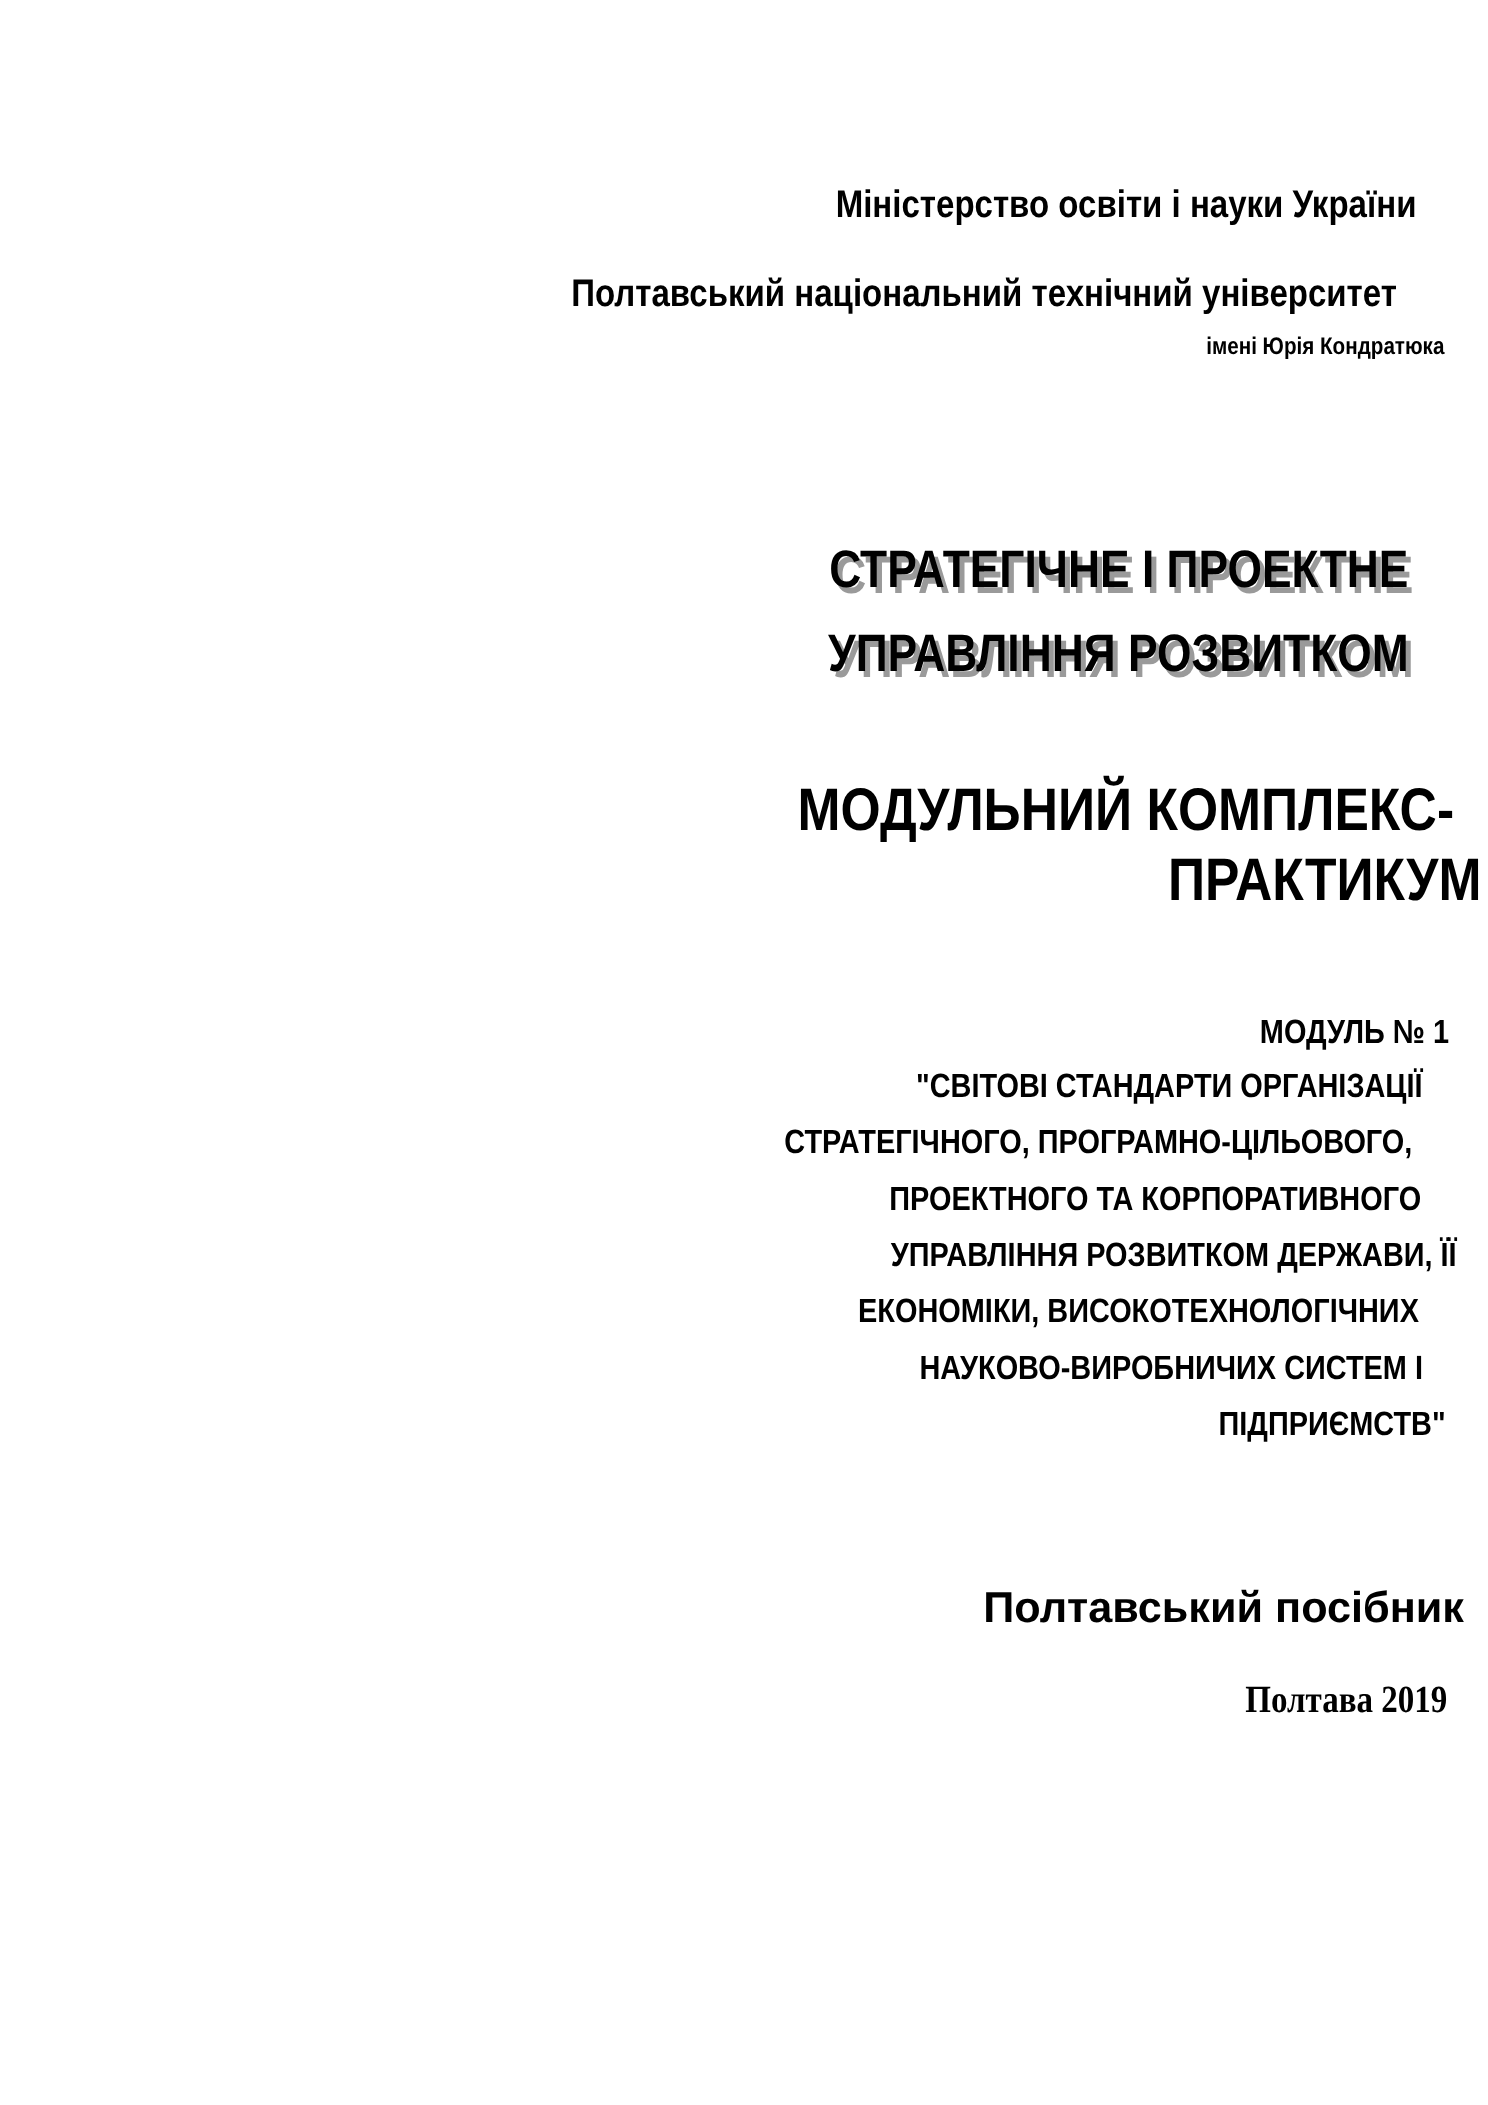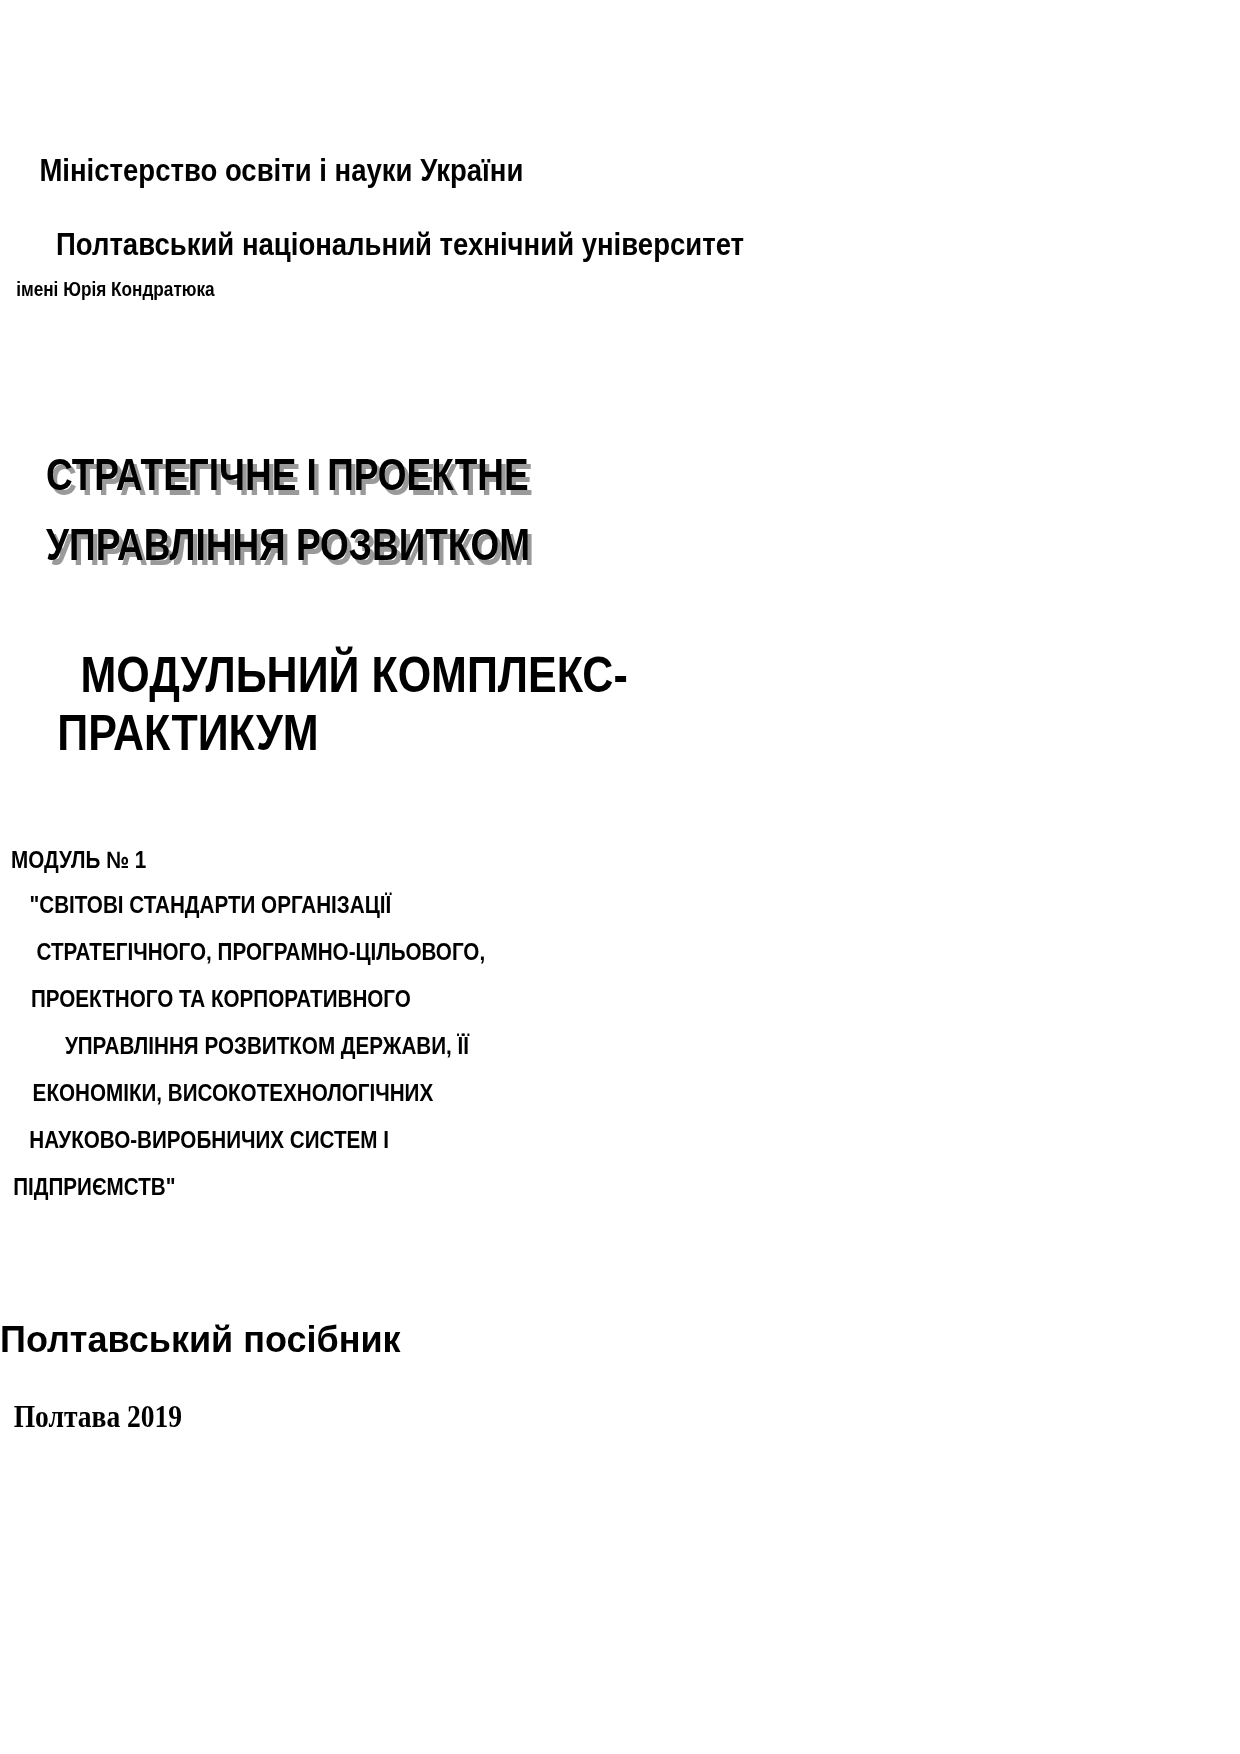--- a/index.html
+++ b/index.html
@@ -1,29 +1,29 @@
 <!DOCTYPE html>
 <html><head>
 <meta charset="utf-8">
 <style>
   html, body { margin:0; padding:0; background:#ffffff; }
   body { width:1240px; height:1754px; position:relative; overflow:hidden; color:#000; font-family:"Liberation Sans", sans-serif; }
-  .line { position:absolute; left:0; width:1220px; text-align:left; font-weight:bold; white-space:nowrap; }
+  .line { position:absolute; left:0; width:1220px; text-align:right; font-weight:bold; white-space:nowrap; }
   .cond { display:inline-block; transform:scaleX(0.86); transform-origin:center; }
   .cond2 { display:inline-block; transform:scaleX(0.84); transform-origin:center; }
   .ministry { top:150px; font-size:32px; line-height:40px; }
   .univ1 { top:224px; font-size:32px; line-height:40px; }
   .univ2 { top:269px; font-size:20px; line-height:40px; }
   .title { font-size:44px; line-height:70px; text-shadow:5px 5px 0 #9a9a9a; }
   .title1 { top:440px; }
   .title2 { top:510px; }
   .sub { font-size:50px; line-height:60px;margin-left:36px; }
   .sub1 { top:645px; }
   .sub2 { top:703px; }
-  .mod { font-size:24px; line-height:48px; }
+  .mod { font-size:28px; line-height:48px; }
   .mod0 { top:836px; }
   .mod1 { top:881px; }
   .mod2 { top:928px; }
   .mod3 { top:975px; }
   .mod4 { top:1022px;margin-left:32px; }
   .mod5 { top:1069px; }
   .mod6 { top:1116px; }
   .mod7 { top:1163px; }
   .kind { top:1318px; font-size:36px; line-height:44px; }
   .city { top:1396px; font-size:32px; line-height:40px;font-family:Liberation Serif, serif; }

